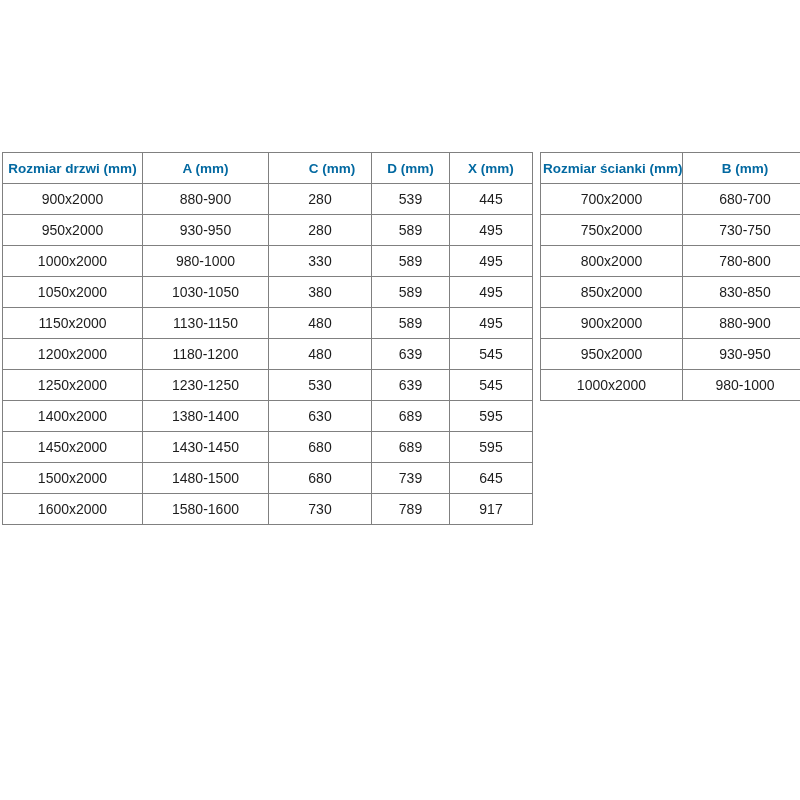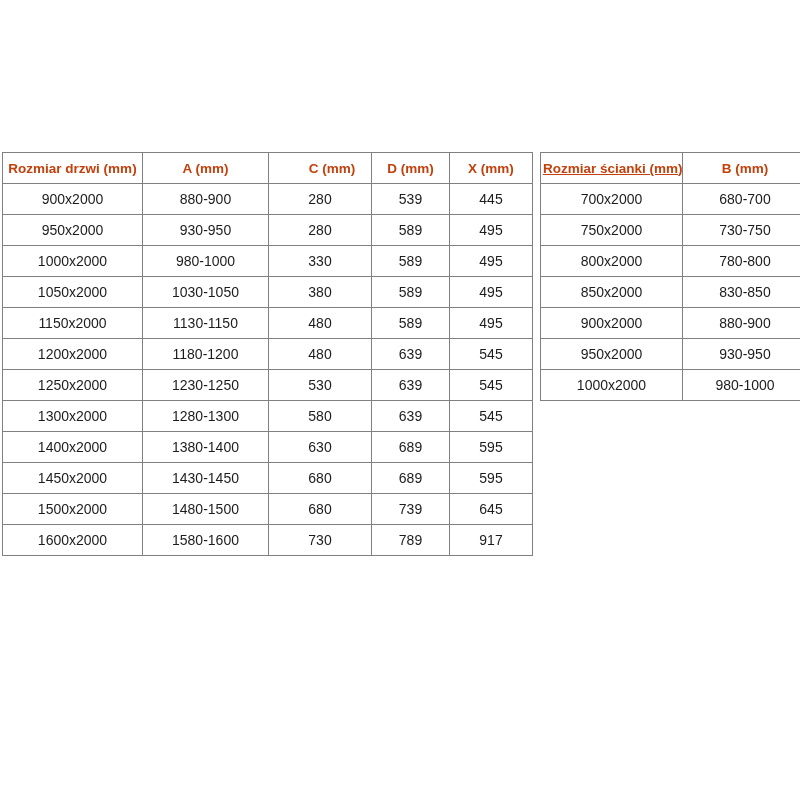--- a/index.html
+++ b/index.html
@@ -27,21 +27,21 @@
     text-align: center;
     vertical-align: middle;
     height: 30px;
     padding: 0 2px;
     overflow: hidden;
     white-space: nowrap;
   }
   table.dim-table th {
     font-size: 13.5px;
     font-weight: bold;
-    color: #c2410c;
+    color: #0369a1;
   }
   table.dim-table td {
     font-size: 14px;
     color: #1c1c1c;
   }
   
   #door-table {
     left: 2px;
     top: 152px;
     width: 481px;
@@ -50,21 +50,21 @@
   #door-table th:nth-child(2) { width: 121px; margin-left: 48px; }
   #door-table th:nth-child(3) { width: 74px; padding-left: 26px; }
   #door-table th:nth-child(4) { width: 73px; margin-top: 8px; }
   #door-table th:nth-child(5) { width: 78px; }
   
   #wall-table {
     left: 540px;
     top: 152px;
     width: 257px;
   }
-  #wall-table th:nth-child(1) { width: 137px; text-decoration: underline; }
+  #wall-table th:nth-child(1) { width: 137px; }
   #wall-table th:nth-child(2) { width: 120px; }
 </style>
 </head>
 <body>
 
 <table id="door-table" class="dim-table">
     <thead>
       <tr>
         <th>Rozmiar drzwi (mm)</th>
         <th>A (mm)</th>
@@ -113,27 +113,20 @@
         <td>1200x2000</td>
         <td>1180-1200</td>
         <td>480</td>
         <td>639</td>
         <td>545</td>
       </tr>
       <tr>
         <td>1250x2000</td>
         <td>1230-1250</td>
         <td>530</td>
-        <td>639</td>
-        <td>545</td>
-      </tr>
-      <tr>
-        <td>1300x2000</td>
-        <td>1280-1300</td>
-        <td>580</td>
         <td>639</td>
         <td>545</td>
       </tr>
       <tr>
         <td>1400x2000</td>
         <td>1380-1400</td>
         <td>630</td>
         <td>689</td>
         <td>595</td>
       </tr>

